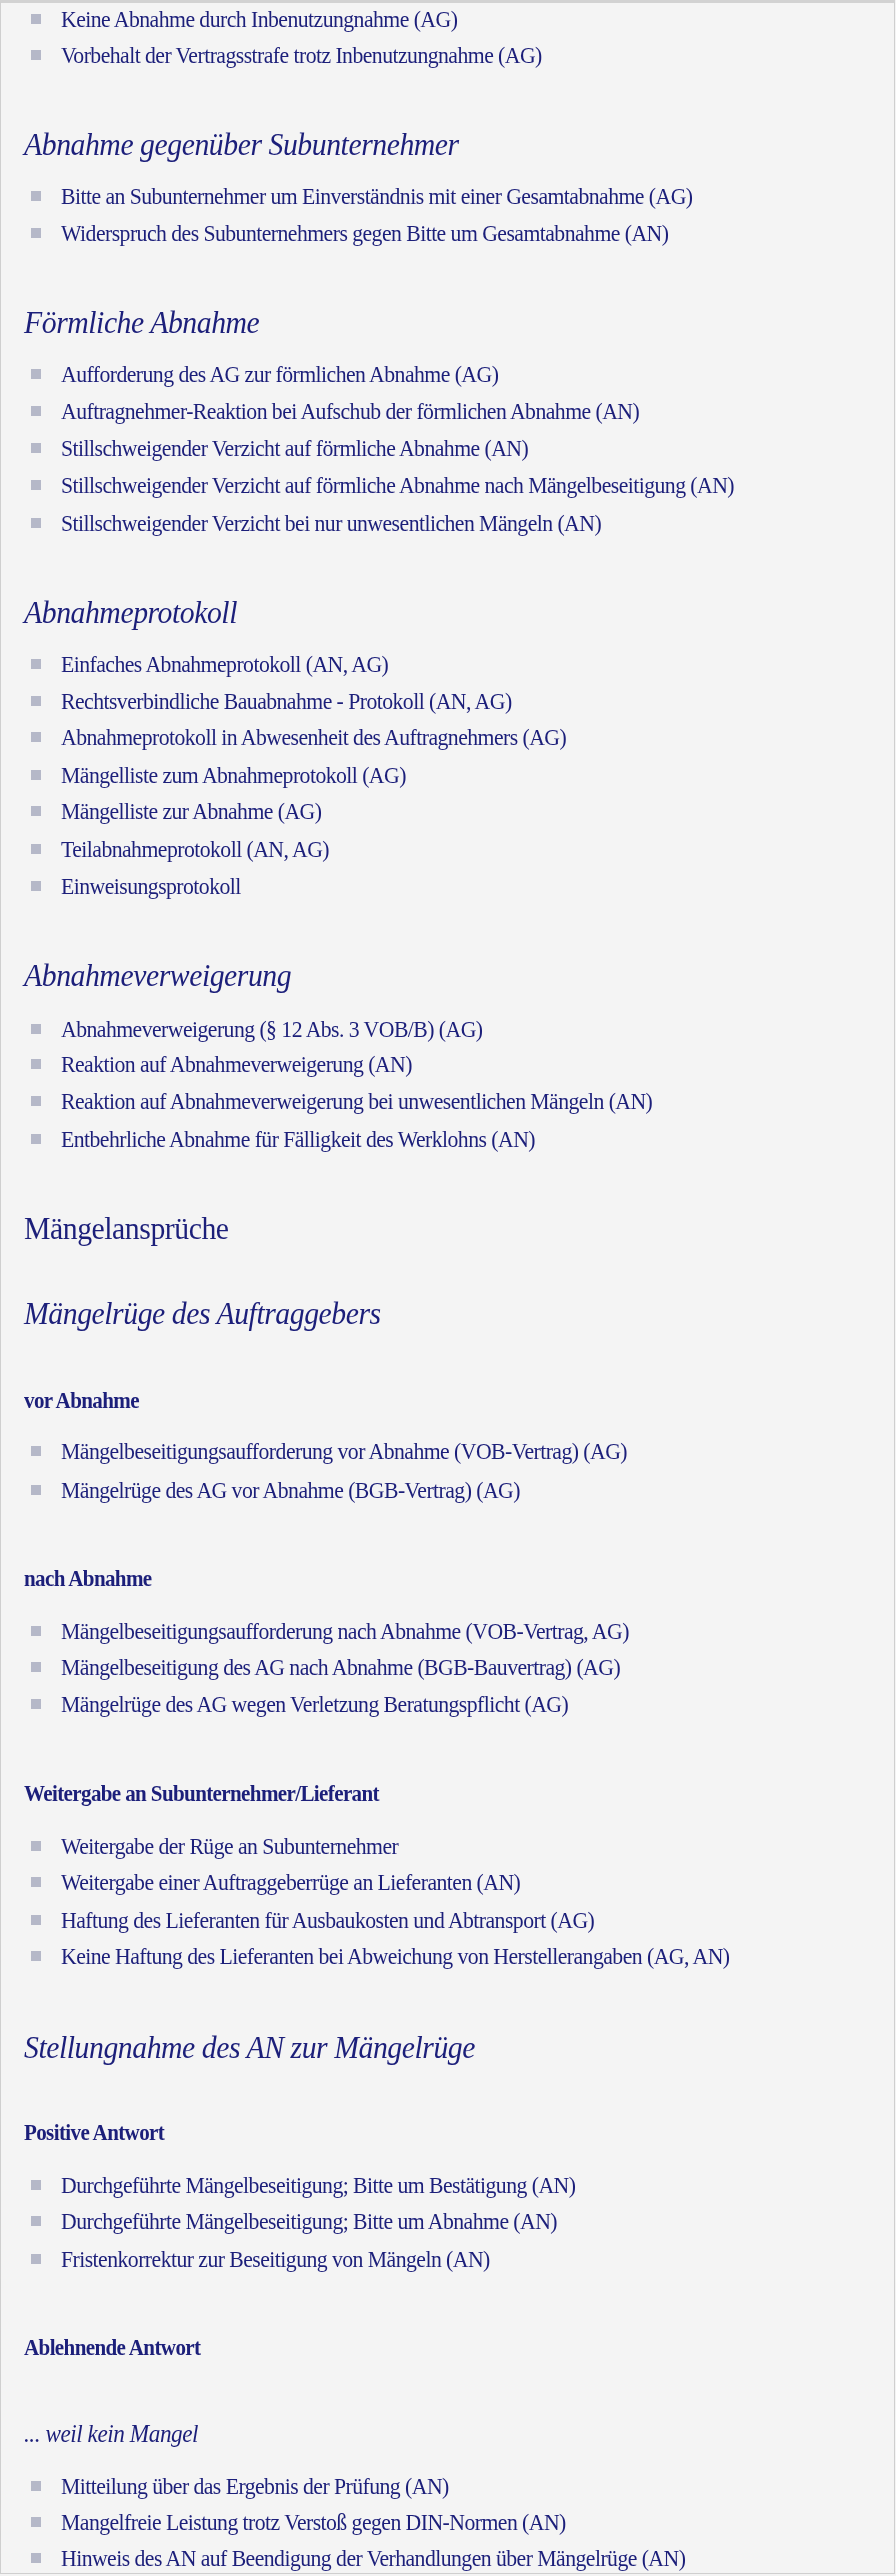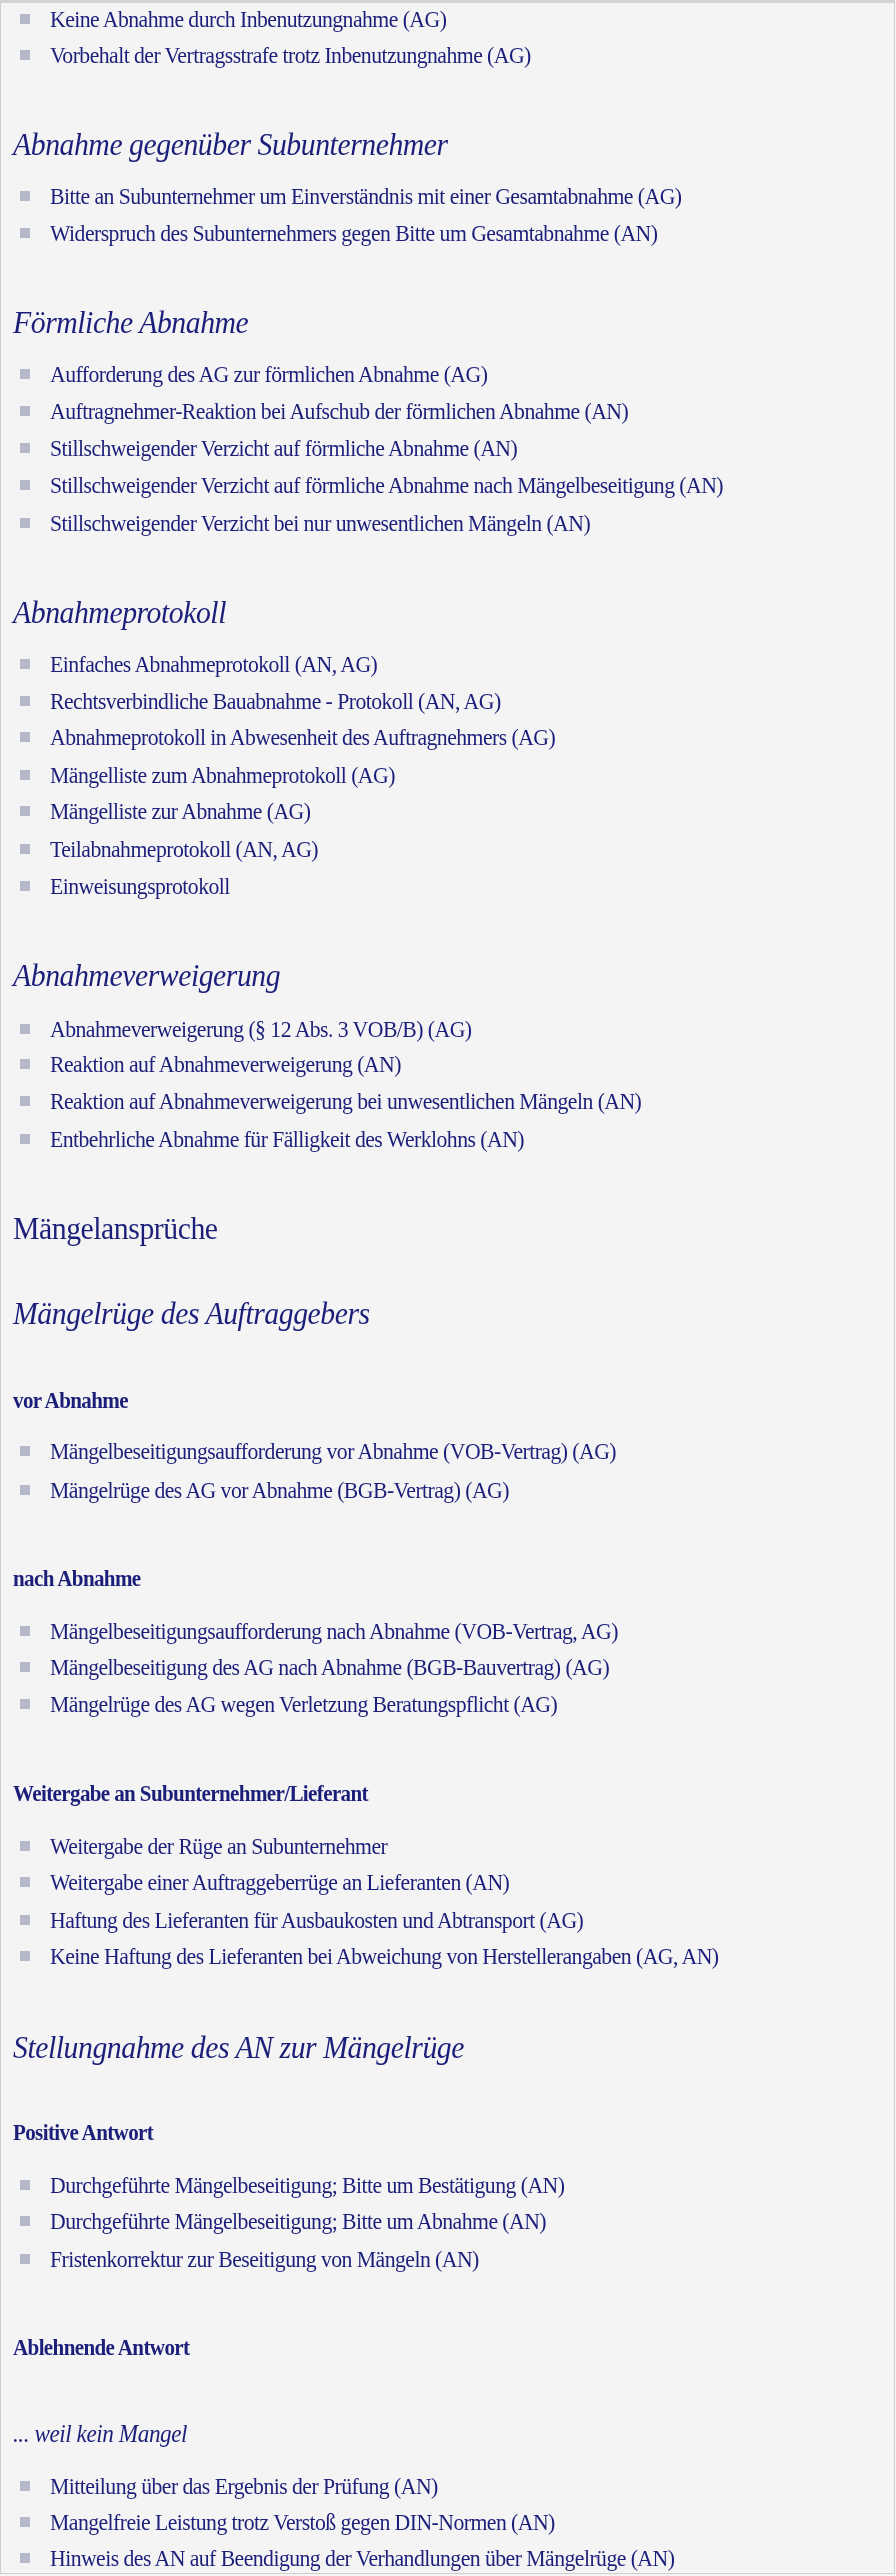--- a/index.html
+++ b/index.html
@@ -1,18 +1,18 @@
 <!DOCTYPE html>
 <html style="font-size:15px"><head>
 <meta charset="utf-8">
 <style>
   html, body { margin:0; padding:0; }
   body { width:897px; height:2576px; background:#f4f4f4; position:relative; overflow:hidden; }
   .frame { position:absolute; left:0; top:0; width:895px; height:2574px; border:0.9px solid #cfcfcf; border-top:3.7px solid #d2d2d2; box-sizing:border-box; }
-  .row { position:absolute; left:5px; right:0; height:37px; display:flex; align-items:center; }
+  .row { position:absolute; left:16px; right:0; height:37px; display:flex; align-items:center; }
   .bullet { position:absolute; left:15px; width:10.3px; height:10.3px; background:#b5b8c8; top:50%; margin-top:-5.6px; }
   .item-text { position:absolute; left:45px; font-family:"Liberation Serif", serif; font-size:23.4px; color:#1c1f7a; white-space:nowrap; letter-spacing:-0.6px; transform:scaleX(0.93); transform-origin:left center; }
   .h-italic { position:absolute; left:8.4px; font-family:"Liberation Serif", serif; font-style:italic; font-size:32px; color:#1c1f7a; white-space:nowrap; letter-spacing:-0.5px; transform:scaleX(0.93); transform-origin:left center; }
   .h-plain { position:absolute; left:8.4px; font-family:"Liberation Serif", serif; font-size:32px; color:#1c1f7a; white-space:nowrap; letter-spacing:-0.5px; transform:scaleX(0.93); transform-origin:left center; }
   .h-bold { position:absolute; left:8.4px; font-family:"Liberation Serif", serif; font-weight:bold; font-size:23.4px; color:#1c1f7a; white-space:nowrap; letter-spacing:-0.7px; transform:scaleX(0.9); transform-origin:left center; }
   .h-small-italic { position:absolute; left:8.4px; font-family:"Liberation Serif", serif; font-style:italic; font-size:25px; color:#1c1f7a; white-space:nowrap; letter-spacing:-0.5px; transform:scaleX(0.93); transform-origin:left center; }
 </style>
 </head>
 <body>
 

